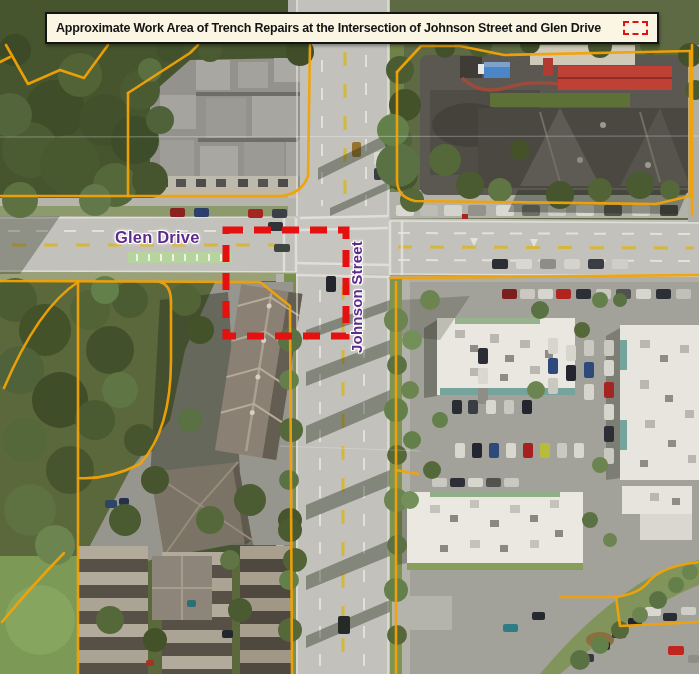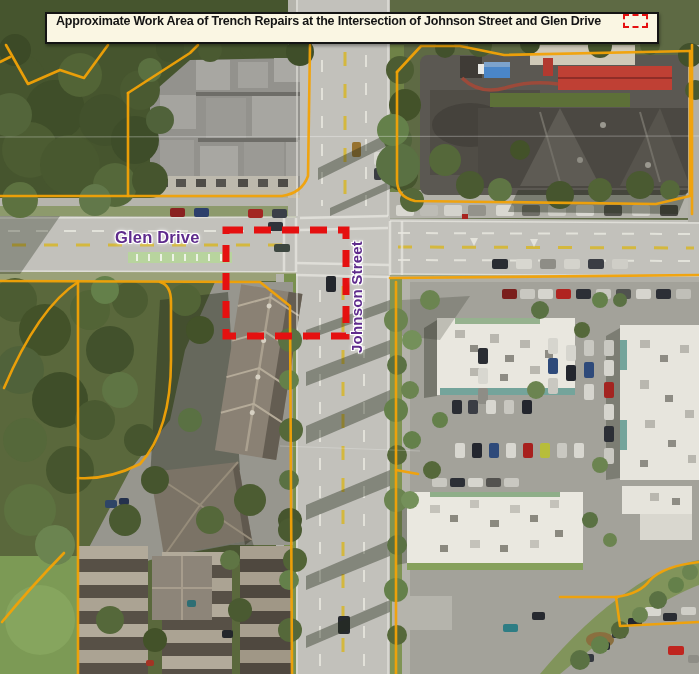--- a/index.html
+++ b/index.html
@@ -21,21 +21,21 @@
   .street-label{
     position:absolute;font-weight:bold;color:var(--street-label-purple);
     text-shadow:-1px -1px 0 #fff,1px -1px 0 #fff,-1px 1px 0 #fff,1px 1px 0 #fff,0 0 3px #fff,0 0 5px #fff;
     white-space:nowrap;letter-spacing:.2px;
   }
   .glen{left:86px;top:228px;font-size:16.5px;padding-left:29px;}
   .johnson{left:356px;top:297px;font-size:15px;transform:translate(-50%,-50%) rotate(-90deg);}
   .banner{
     position:absolute;left:45px;top:12px;width:614px;height:32px;box-sizing:border-box;
     background:var(--banner-bg);border:2px solid var(--banner-border);
-    display:flex;padding:0 9px;gap:9px;
+    display:flex;align-items:center;padding:0 9px;gap:9px;
     box-shadow:1px 2px 3px rgba(0,0,0,.35);
   }
   .banner-title{flex:1;font-weight:bold;font-size:12.5px;letter-spacing:-.2px;color:var(--banner-text);white-space:nowrap;overflow:hidden;}
   .legend-box{flex:none;width:21px;height:10px;border:2px dashed var(--work-area-red);}
 </style>
 </head>
 <body>
 
 <div class="stage">
 

